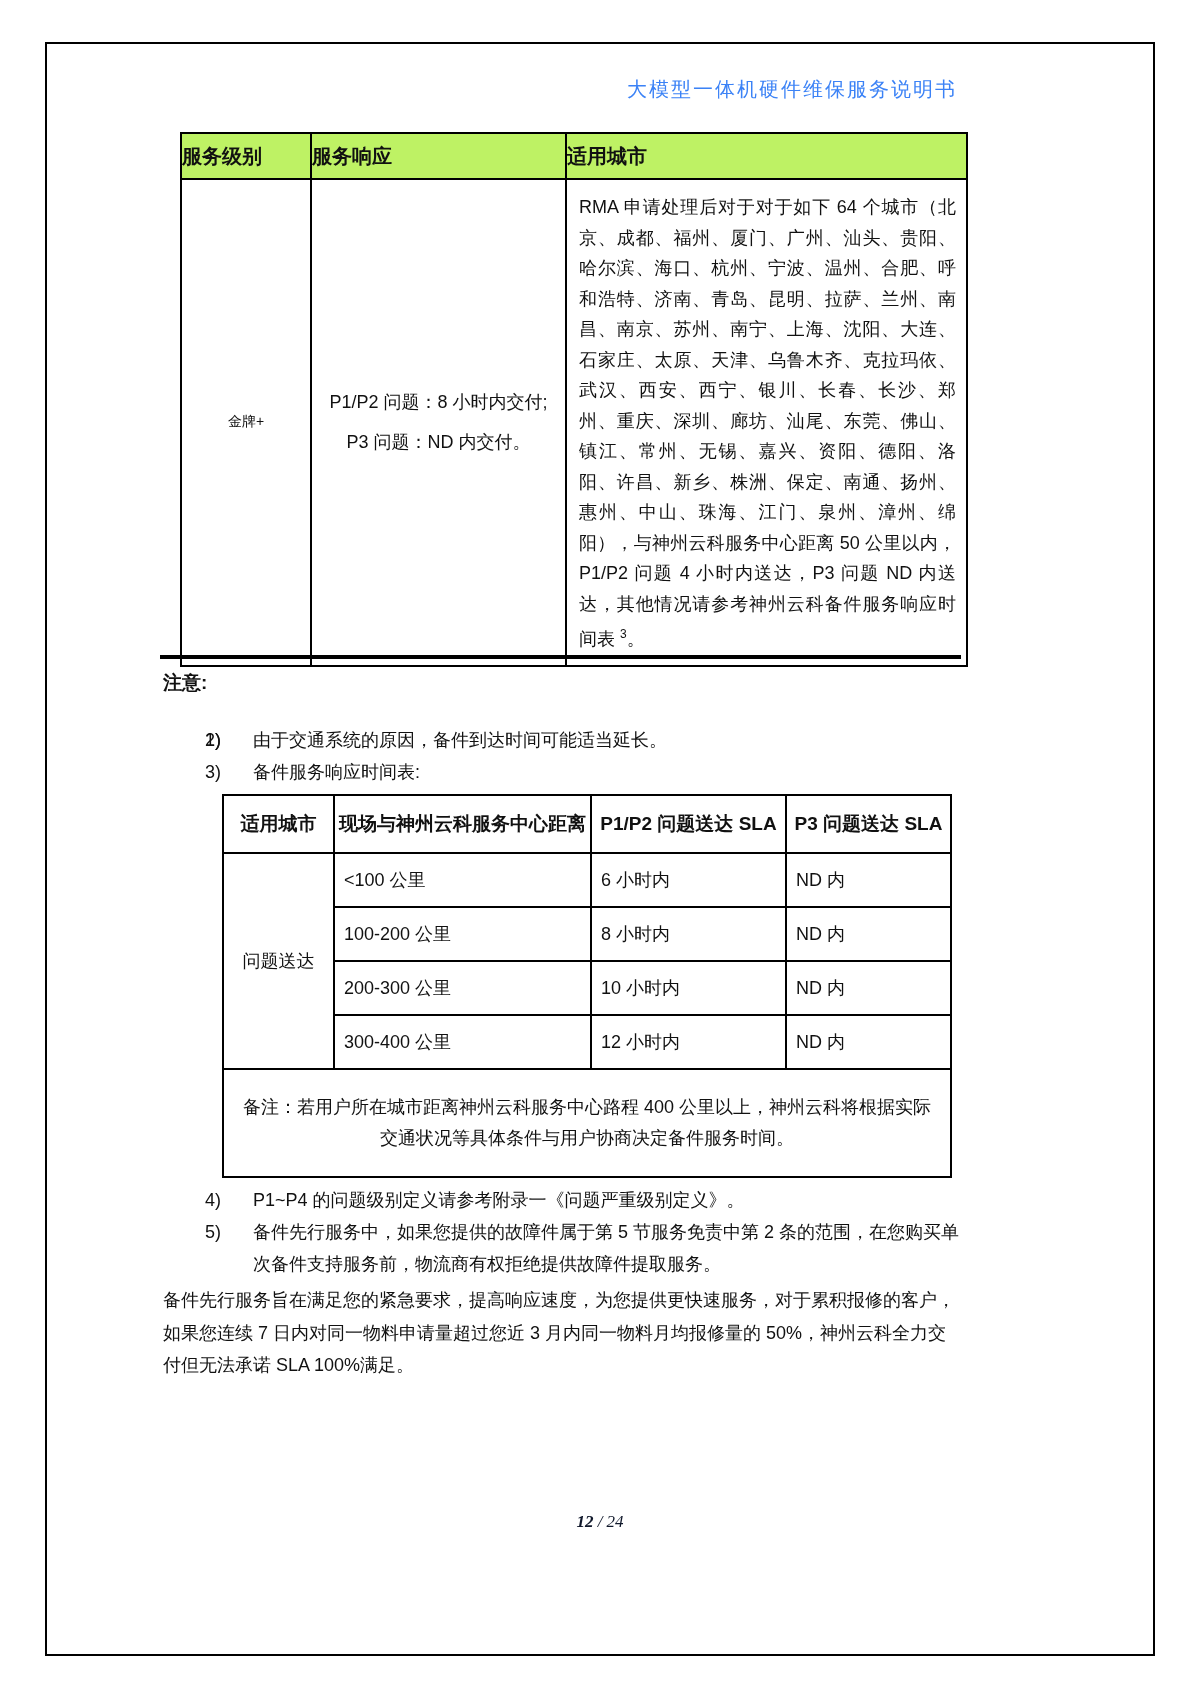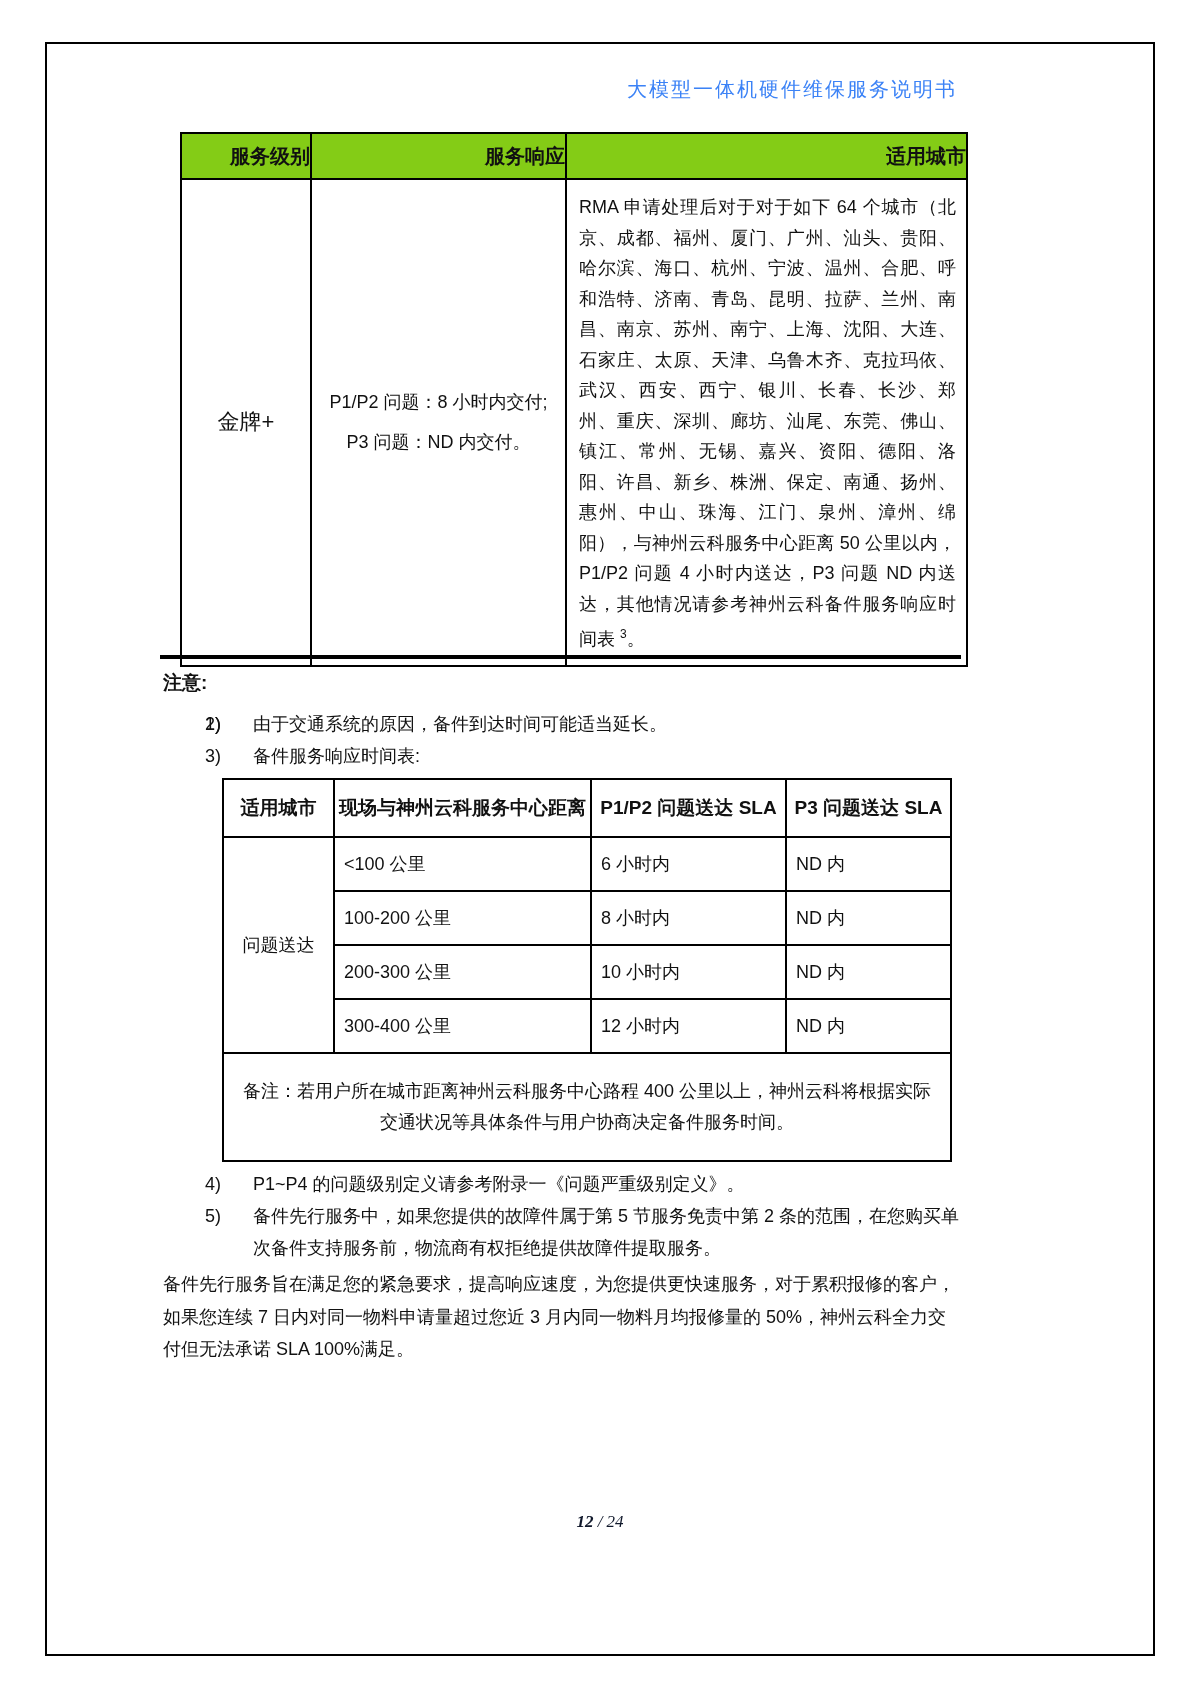--- a/index.html
+++ b/index.html
@@ -21,42 +21,42 @@
     font-size: 20px; letter-spacing: 2px; color: #3b82f6;
   }
 
   
   .main-table {
     position: absolute; left: 180px; top: 132px;
     width: 786px; border-collapse: collapse; table-layout: fixed;
   }
   .main-table th, .main-table td { border: 2px solid #000; }
   .main-table th {
-    height: 46px; background: #84cc16;
-    font-size: 20px; font-weight: bold; text-align: right; vertical-align: middle;
+    height: 46px; background: #bef264;
+    font-size: 20px; font-weight: bold; text-align: left; vertical-align: middle;
   }
-  .level-cell { text-align: center; vertical-align: middle; font-size: 22px; }
+  .level-cell { text-align: center; vertical-align: middle; font-size: 14px; }
   .response-cell { text-align: center; vertical-align: middle; font-size: 18px; padding: 12px; }
   .response-cell p { line-height: 32px; }
   .response-cell p.first { margin-bottom: 8px; }
   .cities-cell {
     vertical-align: top; font-size: 18px; line-height: 30.5px;
     padding: 12px 10px 10px 12px; text-align: justify; margin-top: 8px;
   }
   .cities-cell sup { font-size: 12px; }
 
   
   .rule {
     position: absolute; left: 160px; top: 655px;
     width: 801px; height: 4px; background: #000;
   }
 
   
   .notes { position: absolute; left: 163px; top: 670px; width: 800px; font-size: 18px; }
-  .notes-heading { font-weight: bold; font-size: 19px; margin-bottom: 12px; }
+  .notes-heading { font-weight: bold; font-size: 19px; margin-bottom: 28px; }
   .note-item { position: relative; padding-left: 90px; line-height: 32px; }
   .note-num { position: absolute; left: 42px; top: 0; }
 
   
   .sla-table {
     width: 728px; margin: 6px 0 6px 59px;
     border-collapse: collapse; table-layout: fixed; font-size: 18px;
   }
   .sla-table th, .sla-table td { border: 2px solid #000; }
   .sla-table th {

